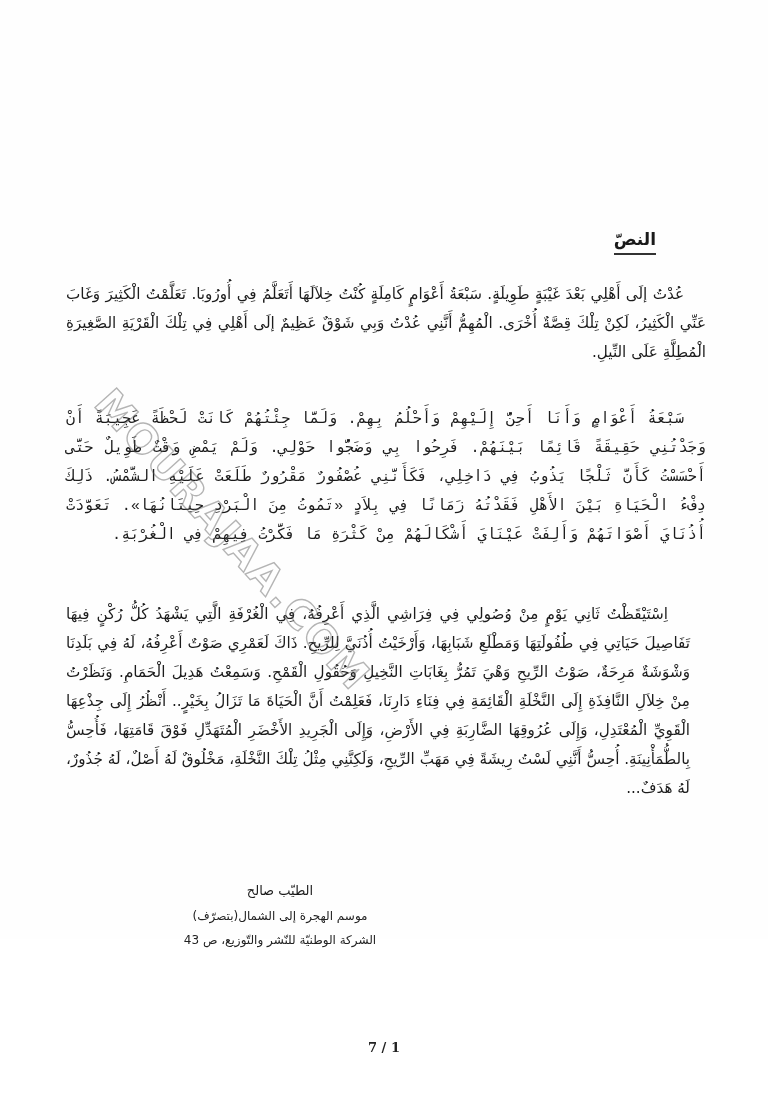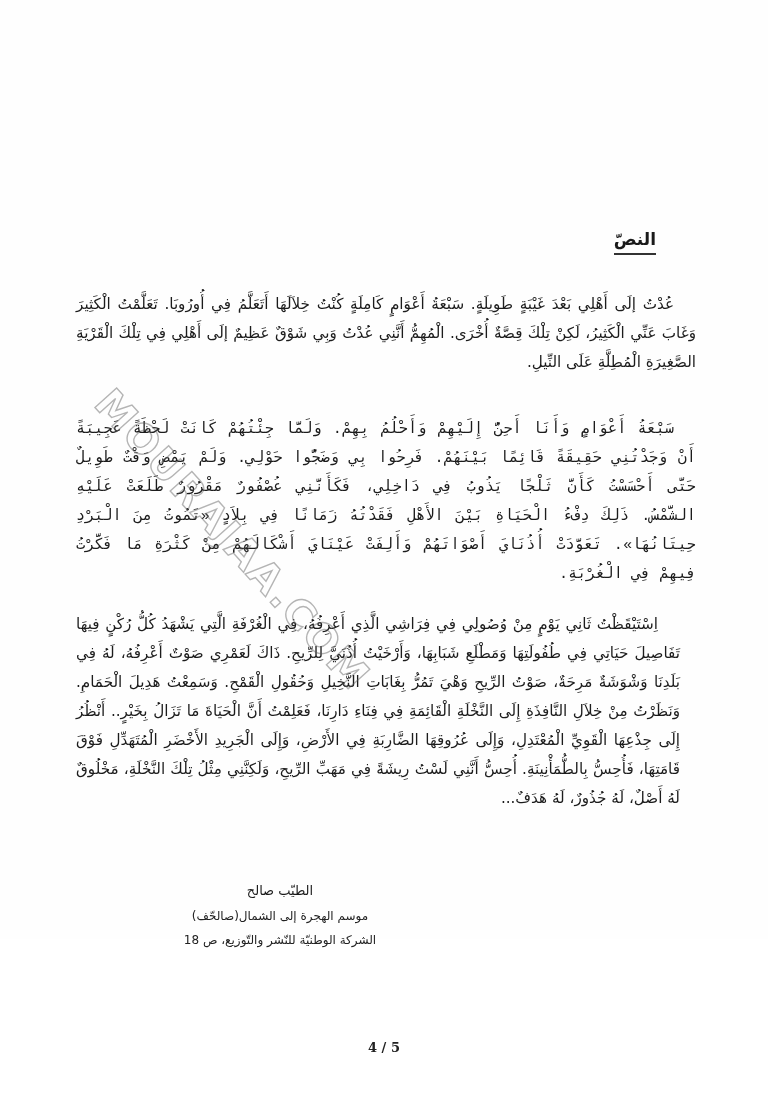--- a/index.html
+++ b/index.html
@@ -41,21 +41,21 @@
       right: 62px;
       top: 280px;
       direction: rtl;
       text-align: justify;
       text-align-last: right;
     }
     .paragraph {
       font-family: "DejaVu Sans", sans-serif;
       font-size: 15.2px;
       line-height: 29px;
-      margin: 10px;
+      margin: 0;
       color: #1c1c1c;
       text-indent: 22px;
     }
     .p1 { position: absolute; top: 0; left: 0; right: 0; }
     .p2 { position: absolute; top: 125px; left: 0; right: 0; font-family: Liberation Mono, monospace; }
     .p3 { position: absolute; top: 320px; left: 0; right: 16px; }
 
     .attribution {
       position: absolute;
       top: 878px;
@@ -111,21 +111,21 @@
   <div class="section-title">النصّ</div>
 
   <div class="text-body">
     <p class="paragraph p1">عُدْتُ إلَى أَهْلِي بَعْدَ غَيْبَةٍ طَوِيلَةٍ. سَبْعَةُ أَعْوَامٍ كَامِلَةٍ كُنْتُ خِلاَلَهَا أَتَعَلَّمُ فِي أُورُوبَا. تَعَلَّمْتُ الْكَثِيرَ وَغَابَ عَنِّي الْكَثِيرُ، لَكِنْ تِلْكَ قِصَّةٌ أُخْرَى. الْمُهِمُّ أَنَّنِي عُدْتُ وَبِي شَوْقٌ عَظِيمٌ إلَى أَهْلِي فِي تِلْكَ الْقَرْيَةِ الصَّغِيرَةِ الْمُطِلَّةِ عَلَى النِّيلِ.</p>
     <p class="paragraph p2">سَبْعَةُ أَعْوَامٍ وَأَنَا أَحِنُّ إِلَيْهِمْ وَأَحْلُمُ بِهِمْ. وَلَمَّا جِئْتُهُمْ كَانَتْ لَحْظَةً عَجِيبَةً أَنْ وَجَدْتُنِي حَقِيقَةً قَائِمًا بَيْنَهُمْ. فَرِحُوا بِي وَضَجُّوا حَوْلِي. وَلَمْ يَمْضِ وَقْتٌ طَوِيلٌ حَتَّى أَحْسَسْتُ كَأَنَّ ثَلْجًا يَذُوبُ فِي دَاخِلِي، فَكَأَنَّنِي عُصْفُورٌ مَقْرُورٌ طَلَعَتْ عَلَيْهِ الشَّمْسُ. ذَلِكَ دِفْءُ الْحَيَاةِ بَيْنَ الأَهْلِ فَقَدْتُهُ زَمَانًا فِي بِلاَدٍ «تَمُوتُ مِنَ الْبَرْدِ حِيتَانُهَا». تَعَوَّدَتْ أُذُنَايَ أَصْوَاتَهُمْ وَأَلِفَتْ عَيْنَايَ أَشْكَالَهُمْ مِنْ كَثْرَةِ مَا فَكَّرْتُ فِيهِمْ فِي الْغُرْبَةِ.</p>
     <p class="paragraph p3">اِسْتَيْقَظْتُ ثَانِي يَوْمٍ مِنْ وُصُولِي فِي فِرَاشِي الَّذِي أَعْرِفُهُ، فِي الْغُرْفَةِ الَّتِي يَشْهَدُ كُلُّ رُكْنٍ فِيهَا تَفَاصِيلَ حَيَاتِي فِي طُفُولَتِهَا وَمَطْلَعِ شَبَابِهَا، وَأَرْخَيْتُ أُذُنَيَّ لِلرِّيحِ. ذَاكَ لَعَمْرِي صَوْتٌ أَعْرِفُهُ، لَهُ فِي بَلَدِنَا وَشْوَشَةٌ مَرِحَةٌ، صَوْتُ الرِّيحِ وَهْيَ تَمُرُّ بِغَابَاتِ النَّخِيلِ وَحُقُولِ الْقَمْحِ. وَسَمِعْتُ هَدِيلَ الْحَمَامِ. وَنَظَرْتُ مِنْ خِلاَلِ النَّافِذَةِ إِلَى النَّخْلَةِ الْقَائِمَةِ فِي فِنَاءِ دَارِنَا، فَعَلِمْتُ أَنَّ الْحَيَاةَ مَا تَزَالُ بِخَيْرٍ.. أَنْظُرُ إِلَى جِذْعِهَا الْقَوِيِّ الْمُعْتَدِلِ، وَإِلَى عُرُوقِهَا الضَّارِبَةِ فِي الأَرْضِ، وَإِلَى الْجَرِيدِ الأَخْضَرِ الْمُتَهَدِّلِ فَوْقَ قَامَتِهَا، فَأُحِسُّ بِالطُّمَأْنِينَةِ. أُحِسُّ أَنَّنِي لَسْتُ رِيشَةً فِي مَهَبِّ الرِّيحِ، وَلَكِنَّنِي مِثْلُ تِلْكَ النَّخْلَةِ، مَخْلُوقٌ لَهُ أَصْلٌ، لَهُ جُذُورٌ، لَهُ هَدَفٌ...</p>
   </div>
 
   <div class="attribution">
     <div class="attr-author">الطيّب صالح</div>
-    <div class="attr-line">موسم الهجرة إلى الشمال(صالحّف)</div>
-    <div class="attr-line">الشركة الوطنيّة للنّشر والتّوزيع، ص 18</div>
+    <div class="attr-line">موسم الهجرة إلى الشمال(بتصرّف)</div>
+    <div class="attr-line">الشركة الوطنيّة للنّشر والتّوزيع، ص 43</div>
   </div>
 
-  <div class="page-number">4 / 5</div>
+  <div class="page-number">7 / 1</div>
 
   <div class="watermark">MOURAJAA.COM</div>
 
 </div>
 
 </body></html>

